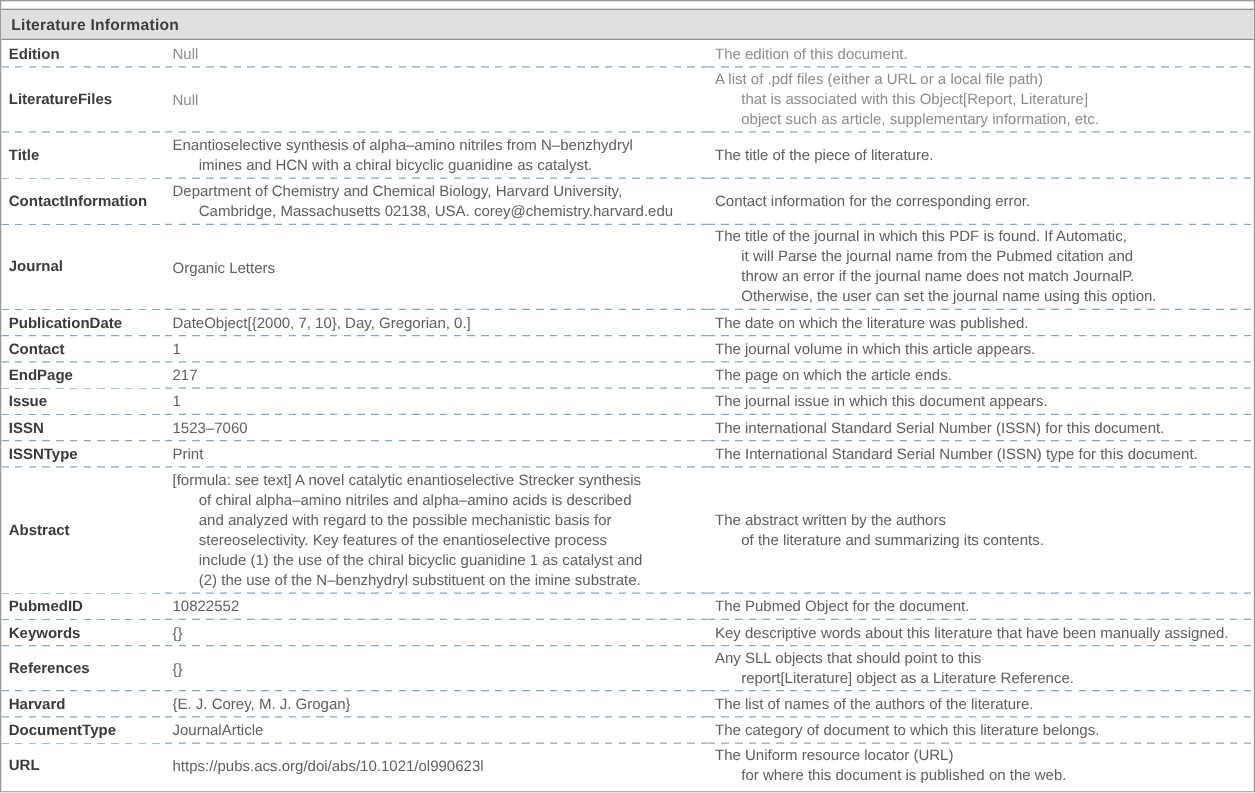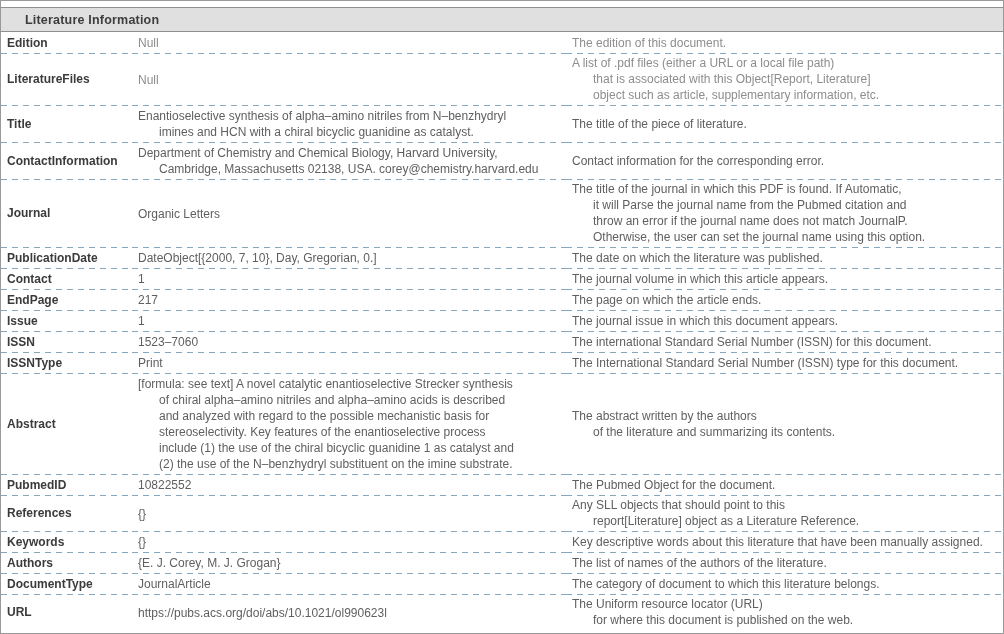--- a/index.html
+++ b/index.html
@@ -21,21 +21,21 @@
     overflow:hidden;
   }
   .top-gap{height:6px;}
   .header-bar{
     box-sizing:border-box;
     height:25px;
     background:var(--header-bg);
     border-top:1px solid var(--header-border);
     border-bottom:1px solid var(--header-border);
     display:flex;align-items:center;
-    padding:0 24px;
+    padding:0 8px;
   }
   .header-title{
     font-size:12.5px;font-weight:bold;color:#3d3d3d;
     letter-spacing:0.2px;
   }
   table.info{
     border-collapse:collapse;
     table-layout:fixed;
     width:100%;
   }
@@ -227,42 +227,42 @@
     <td class="c-name">PubmedID</td>
     <td class="c-value">
             <div class="txt">10822552</div>
           </td>
     <td class="c-desc">
             <div class="txt">The Pubmed Object for the document.</div>
           </td>
   </tr>
 
   <tr>
+    <td class="c-name">Keywords</td>
+    <td class="c-value">
+            <div class="txt">{}</div>
+          </td>
+    <td class="c-desc">
+            <div class="txt">Key descriptive words about this literature that have been manually assigned.</div>
+          </td>
+  </tr>
+
+  <tr>
     <td class="c-name">References</td>
     <td class="c-value">
             <div class="txt">{}</div>
           </td>
     <td class="c-desc">
             <div class="txt">Any SLL objects that should point to this
 report[Literature] object as a Literature Reference.</div>
           </td>
   </tr>
 
   <tr>
-    <td class="c-name">Keywords</td>
-    <td class="c-value">
-            <div class="txt">{}</div>
-          </td>
-    <td class="c-desc">
-            <div class="txt">Key descriptive words about this literature that have been manually assigned.</div>
-          </td>
-  </tr>
-
-  <tr>
-    <td class="c-name">Authors</td>
+    <td class="c-name">Harvard</td>
     <td class="c-value">
             <div class="txt">{E. J. Corey, M. J. Grogan}</div>
           </td>
     <td class="c-desc">
             <div class="txt">The list of names of the authors of the literature.</div>
           </td>
   </tr>
 
   <tr>
     <td class="c-name">DocumentType</td>

